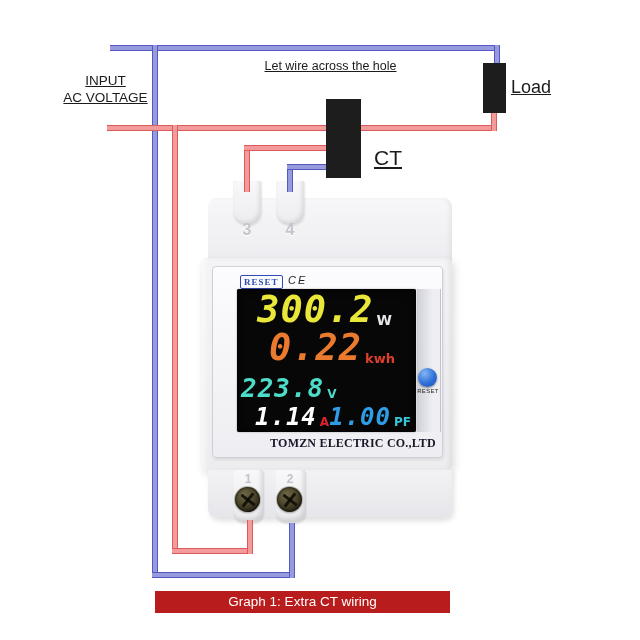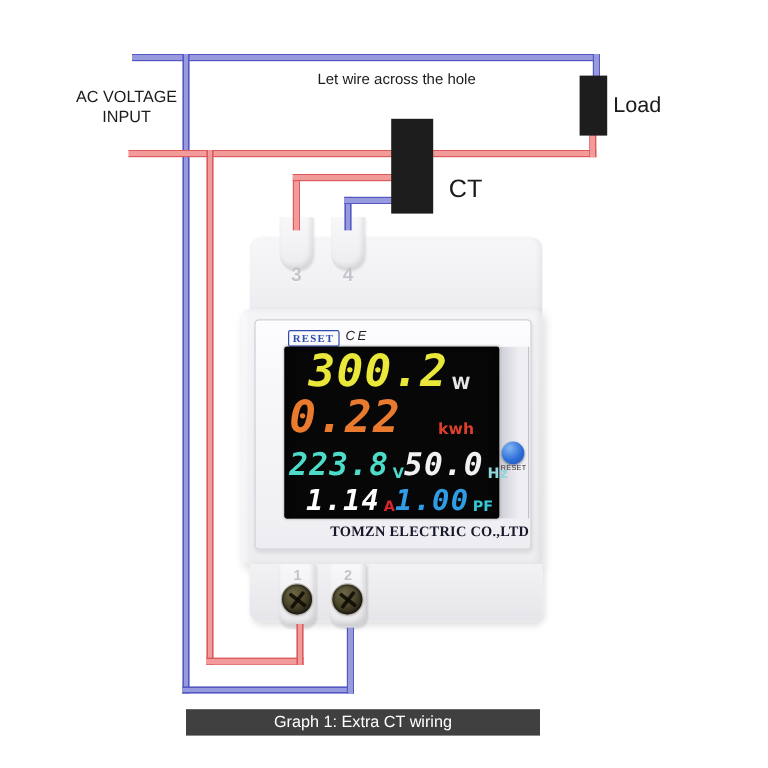--- a/index.html
+++ b/index.html
@@ -11,21 +11,21 @@
   .wh-red{height:6px;background:linear-gradient(to bottom,#dc5a5c 0 1px,#f29b9a 1px 5px,#dc5a5c 5px 6px);}
   .wv-red{width:6px;background:linear-gradient(to right,#dc5a5c 0 1px,#f29b9a 1px 5px,#dc5a5c 5px 6px);}
   .wh-blue{height:6px;background:linear-gradient(to bottom,#5358c2 0 1px,#9справ 1px 5px,#5358c2 5px 6px);}
   .wh-blue{height:6px;background:linear-gradient(to bottom,#5358c2 0 1px,#979bde 1px 5px,#5358c2 5px 6px);}
   .wv-blue{width:6px;background:linear-gradient(to right,#5358c2 0 1px,#979bde 1px 5px,#5358c2 5px 6px);}
 
   
   .block{position:absolute;background:#1d1d1d;z-index:5;}
 
   
-  .ann{position:absolute;color:#1b1b1b;z-index:6;}
+  .ann{position:absolute;color:#1b1b1b;z-index:6;text-decoration:underline;}
 
   
   .meter{position:absolute;z-index:3;}
   #m-top{left:208px;top:197px;width:244px;height:64px;background:linear-gradient(#f7f7f9,#ededf1);
          border-radius:9px 9px 0 0;box-shadow:inset 0 1px 0 #fff,inset -3px 0 4px rgba(0,0,0,.05);}
   #m-body{left:202px;top:258px;width:250px;height:212px;background:linear-gradient(#f4f4f7,#ededf0);
           border-radius:5px;box-shadow:2px 4px 8px rgba(0,0,0,.15),inset -3px 0 5px rgba(0,0,0,.06),inset 3px 0 4px rgba(255,255,255,.6);}
   #m-bottom{left:208px;top:470px;width:244px;height:48px;background:linear-gradient(#f2f2f5,#e6e6ea);
             border-radius:0 0 9px 9px;box-shadow:2px 3px 5px rgba(0,0,0,.12);}
   .ttab{position:absolute;width:28px;height:44px;background:linear-gradient(#f8f8fa,#ececef);
@@ -52,25 +52,25 @@
   .disp-row{position:absolute;left:0;right:0;display:flex;align-items:flex-end;}
   .seg{font-family:"DejaVu Sans Mono",monospace;font-weight:bold;font-style:italic;letter-spacing:1px;line-height:1;}
   .unit{font-family:"DejaVu Sans",sans-serif;font-weight:bold;margin:0 0 1px 3px;line-height:1;}
   .grp{display:flex;align-items:flex-end;}
   #reset-strip{left:417px;top:289px;width:23px;height:143px;z-index:3;
                background:linear-gradient(to right,#cfcfd8,#efeff3 70%);border-right:1px solid #c2c2cb;}
   #reset-btn{left:418px;top:368px;width:19px;height:19px;border-radius:50%;z-index:4;
              background:radial-gradient(circle at 35% 28%,#82b6f4,#2f6fd8 55%,#1a4fb4);
              box-shadow:0 1px 2px rgba(0,0,0,.45);}
   #reset-label{left:412px;top:388px;width:32px;text-align:center;font-size:6px;color:#2a2a2a;z-index:4;letter-spacing:.3px;}
-  #m-company{left:265px;top:436px;width:176px;text-align:right;z-index:4;
+  #m-company{left:265px;top:436px;width:176px;text-align:center;z-index:4;
              font-family:"Liberation Serif",serif;font-weight:bold;font-size:12px;letter-spacing:.2px;color:#18182a;}
 
   
-  #caption{position:absolute;left:155px;top:591px;width:295px;height:22px;background:#404040;color:#fff;
+  #caption{position:absolute;left:155px;top:591px;width:295px;height:22px;background:#b91c1c;color:#fff;
            text-align:center;line-height:22px;font-size:13.5px;z-index:6;}
 </style>
 </head>
 <body>
 
 <div id="canvas">
 
   <div class="wire wh-blue" style="left:110px;top:45px;width:390px;"></div>
   <div class="wire wv-blue" style="left:494px;top:45px;height:21px;"></div>
   <div class="wire wv-blue" style="left:152px;top:45px;height:533px;"></div>
@@ -84,22 +84,22 @@
   <div class="wire wv-red" style="left:172px;top:125px;height:429px;"></div>
   <div class="wire wh-red" style="left:172px;top:548px;width:81px;"></div>
   <div class="wire wv-red" style="left:247px;top:520px;height:34px;"></div>
   <div class="wire wv-red" style="left:244px;top:145px;height:47px;"></div>
   <div class="wire wh-red" style="left:244px;top:145px;width:86px;"></div>
 
   <div class="block" style="left:326px;top:99px;width:35px;height:79px;"></div>
   <div class="block" style="left:483px;top:63px;width:23px;height:50px;"></div>
 
   <div class="ann" style="left:38px;top:72px;width:135px;text-align:center;font-size:13.5px;line-height:17px;">
+    <div>INPUT</div>
     <div>AC VOLTAGE</div>
-    <div>INPUT</div>
   </div>
   <div class="ann" style="left:238px;top:59px;width:185px;text-align:center;font-size:12.5px;line-height:15px;">
     <div>Let wire across the hole</div>
   </div>
   <div class="ann" style="left:511px;top:77px;font-size:18px;">Load</div>
   <div class="ann" style="left:374px;top:146px;font-size:21px;">CT</div>
 
   <div class="meter" id="m-top"></div>
   <div class="meter ttab" style="left:233px;top:181px;"></div>
   <div class="meter ttab" style="left:276px;top:181px;"></div>
@@ -111,32 +111,28 @@
   <div class="meter" id="reset-strip"></div>
 
   <div class="meter" id="m-logo">RESET</div>
   <div class="meter" id="m-ce">CE</div>
 
   <div class="meter" id="m-display">
     <div class="disp-row" style="top:7px;height:32px;justify-content:flex-end;padding-right:24px;">
       <span class="seg" style="font-size: 37px; color: rgb(233, 231, 58);">300.2</span>
       <span class="unit" style="font-size: 14px; color: rgb(232, 232, 232);">W</span>
     </div>
-    <div class="disp-row" style="top:45px;height:32px;justify-content:flex-end;padding-right:21px;gap:28px;">
+    <div class="disp-row" style="top:45px;height:32px;justify-content:flex-end;padding-right:21px;">
       <span class="seg" style="font-size: 37px; color: rgb(234, 123, 46);">0.22</span>
       <span class="unit" style="font-size: 13px; color: rgb(221, 63, 43);">kwh</span>
     </div>
     <div class="disp-row" style="top:83px;height:29px;justify-content:space-between;padding:0 6px 0 4px;">
       <span class="grp">
         <span class="seg" style="font-size: 26px; color: rgb(76, 220, 201);">223.8</span>
         <span class="unit" style="font-size: 12px; color: rgb(76, 220, 201);">V</span>
-      </span>
-      <span class="grp">
-        <span class="seg" style="font-size: 26px; color: rgb(242, 242, 242);">50.0</span>
-        <span class="unit" style="font-size: 12px; color: rgb(143, 217, 222);">Hz</span>
       </span>
     </div>
     <div class="disp-row" style="top:114px;height:26px;justify-content:space-between;padding:0 5px 0 18px;">
       <span class="grp">
         <span class="seg" style="font-size: 24px; color: #ffffff;">1.14</span>
         <span class="unit" style="font-size: 12px; color: rgb(222, 35, 48);">A</span>
       </span>
       <span class="grp">
         <span class="seg" style="font-size: 24px; color: rgb(47, 156, 230);">1.00</span>
         <span class="unit" style="font-size: 12px; color: rgb(53, 200, 214);">PF</span>

